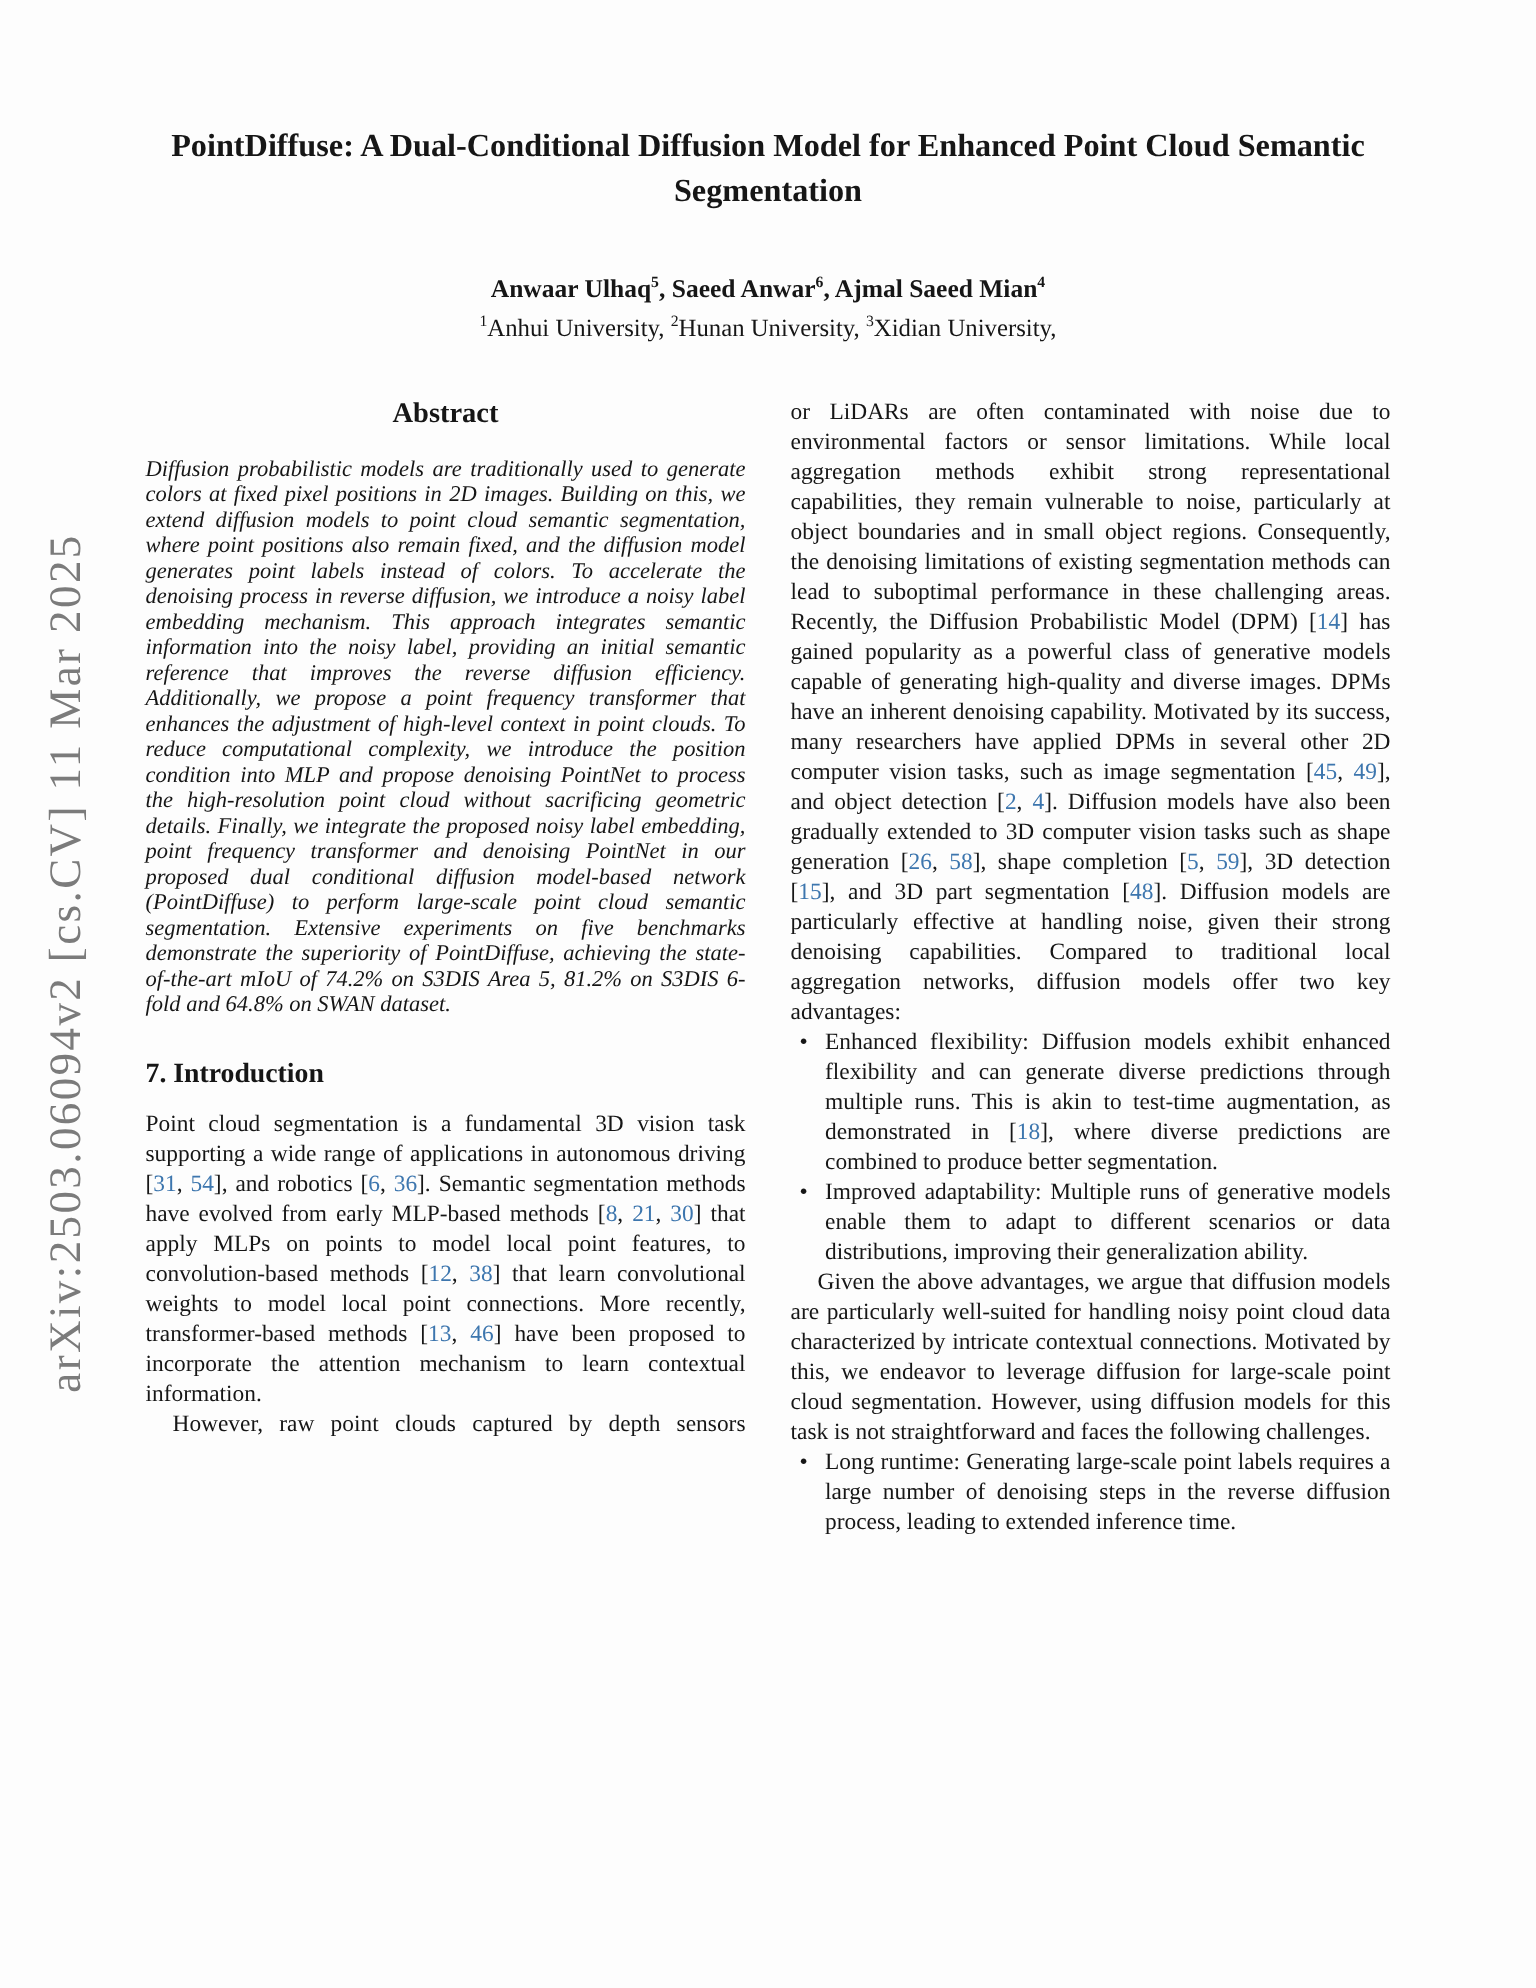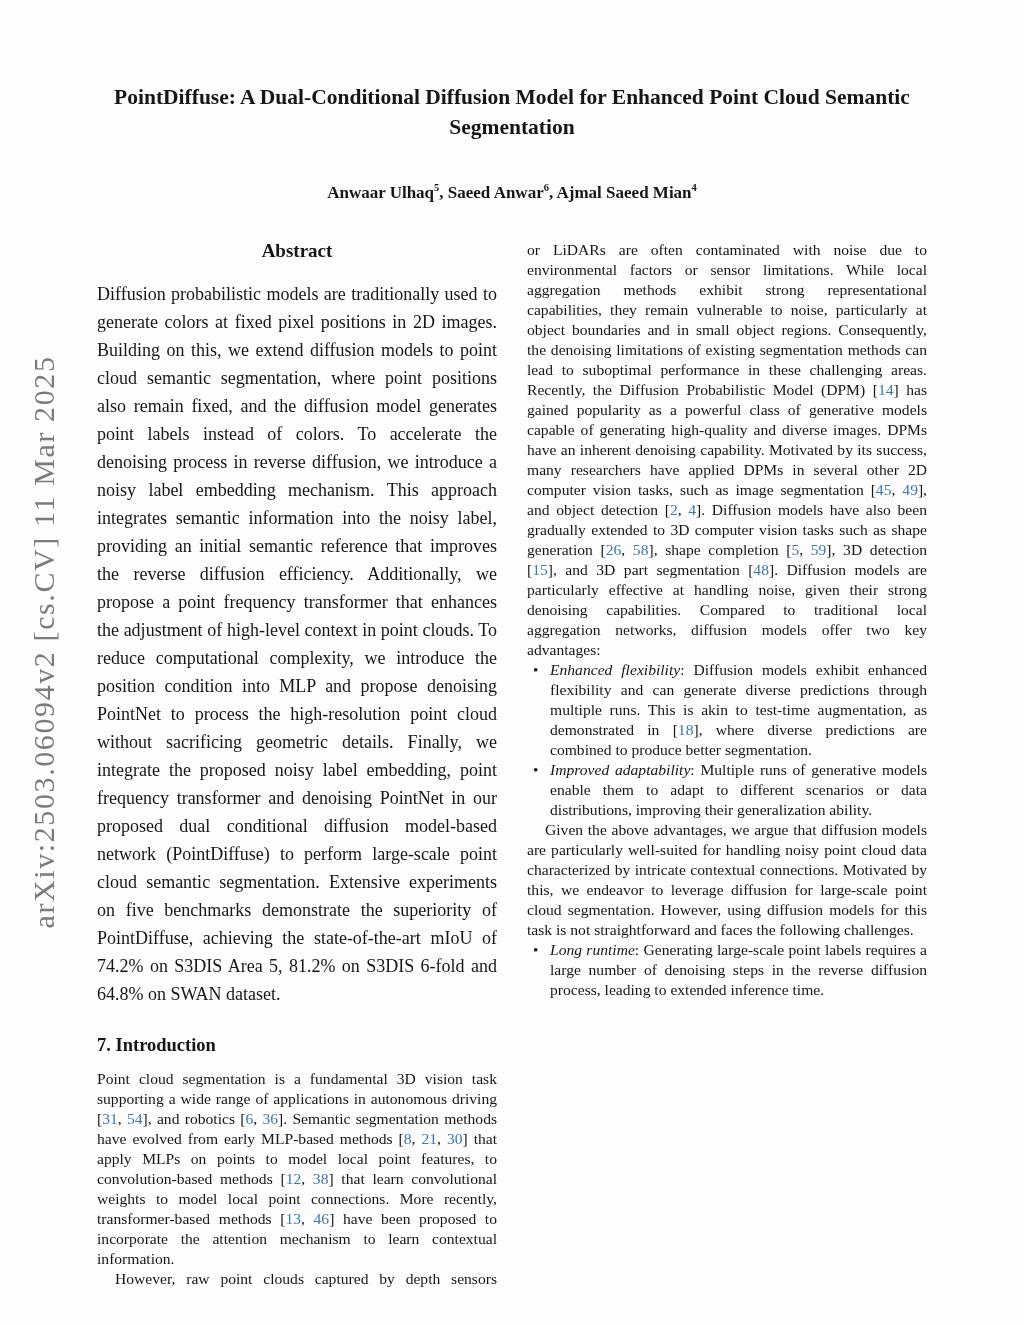--- a/index.html
+++ b/index.html
@@ -73,22 +73,23 @@
     width:400px;
     flex:0 0 400px;
   }
   .abstract-heading{
     text-align:center;
     font-size:19px;
     font-weight:bold;
     margin-bottom:18px;
   }
   .abstract-text{
-    font-size:18px;
-    line-height:28px;
+    font-style:italic;
+    font-size:15px;
+    line-height:17px;
     text-align:justify;
     hyphens:auto;
   }
   .section-heading{
     font-size:18.5px;
     font-weight:bold;
     margin-top:27px;
     margin-bottom:13px;
   }
   .body-par{
@@ -105,36 +106,37 @@
     font-size:15.6px;
     line-height:20px;
     text-align:justify;
     hyphens:auto;
   }
   .bullet-mark{
     position:absolute;
     left:6px;
     top:0;
   }
-  .ital{font-style:italic;}
+  .ital{}
   .cite{color:var(--cite);}
 </style>
 </head>
 <body>
 
 <div class="page">
 
   <div class="watermark">arXiv:2503.06094v2  [cs.CV]  11 Mar 2025</div>
 
   <div class="content">
 
     <h1 class="title">PointDiffuse: A Dual-Conditional Diffusion Model for Enhanced Point Cloud Semantic Segmentation</h1>
 
     <div class="authors-block">
       <div class="authors"><span>Anwaar Ulhaq<sup>5</sup></span>, <span>Saeed Anwar<sup>6</sup></span>, <span>Ajmal Saeed Mian<sup>4</sup></span></div>
+      <div class="affils"><sup>1</sup>Anhui University, <sup>2</sup>Hunan University, <sup>3</sup>Xidian University,</div>
     </div>
 
     <div class="columns">
 
       <div class="col">
         <h2 class="abstract-heading">Abstract</h2>
         <p class="abstract-text">Diffusion probabilistic models are traditionally used to generate colors at fixed pixel positions in 2D images. Building on this, we extend diffusion models to point cloud semantic segmentation, where point positions also remain fixed, and the diffusion model generates point labels instead of colors. To accelerate the denoising process in reverse diffusion, we introduce a noisy label embedding mechanism. This approach integrates semantic information into the noisy label, providing an initial semantic reference that improves the reverse diffusion efficiency. Additionally, we propose a point frequency transformer that enhances the adjustment of high-level context in point clouds. To reduce computational complexity, we introduce the position condition into MLP and propose denoising PointNet to process the high-resolution point cloud without sacrificing geometric details. Finally, we integrate the proposed noisy label embedding, point frequency transformer and denoising PointNet in our proposed dual conditional diffusion model-based network (PointDiffuse) to perform large-scale point cloud semantic segmentation. Extensive experiments on five benchmarks demonstrate the superiority of PointDiffuse, achieving the state-of-the-art mIoU of 74.2% on S3DIS Area 5, 81.2% on S3DIS 6-fold and 64.8% on SWAN dataset.</p>
 
         <h2 class="section-heading">7. Introduction</h2>
         <p class="body-par">Point cloud segmentation is a fundamental 3D vision task supporting a wide range of applications in autonomous driving [<span class="cite">31</span>, <span class="cite">54</span>], and robotics [<span class="cite">6</span>, <span class="cite">36</span>]. Semantic segmentation methods have evolved from early MLP-based methods [<span class="cite">8</span>, <span class="cite">21</span>, <span class="cite">30</span>] that apply MLPs on points to model local point features, to convolution-based methods [<span class="cite">12</span>, <span class="cite">38</span>] that learn convolutional weights to model local point connections. More recently, transformer-based methods [<span class="cite">13</span>, <span class="cite">46</span>] have been proposed to incorporate the attention mechanism to learn contextual information.</p>

